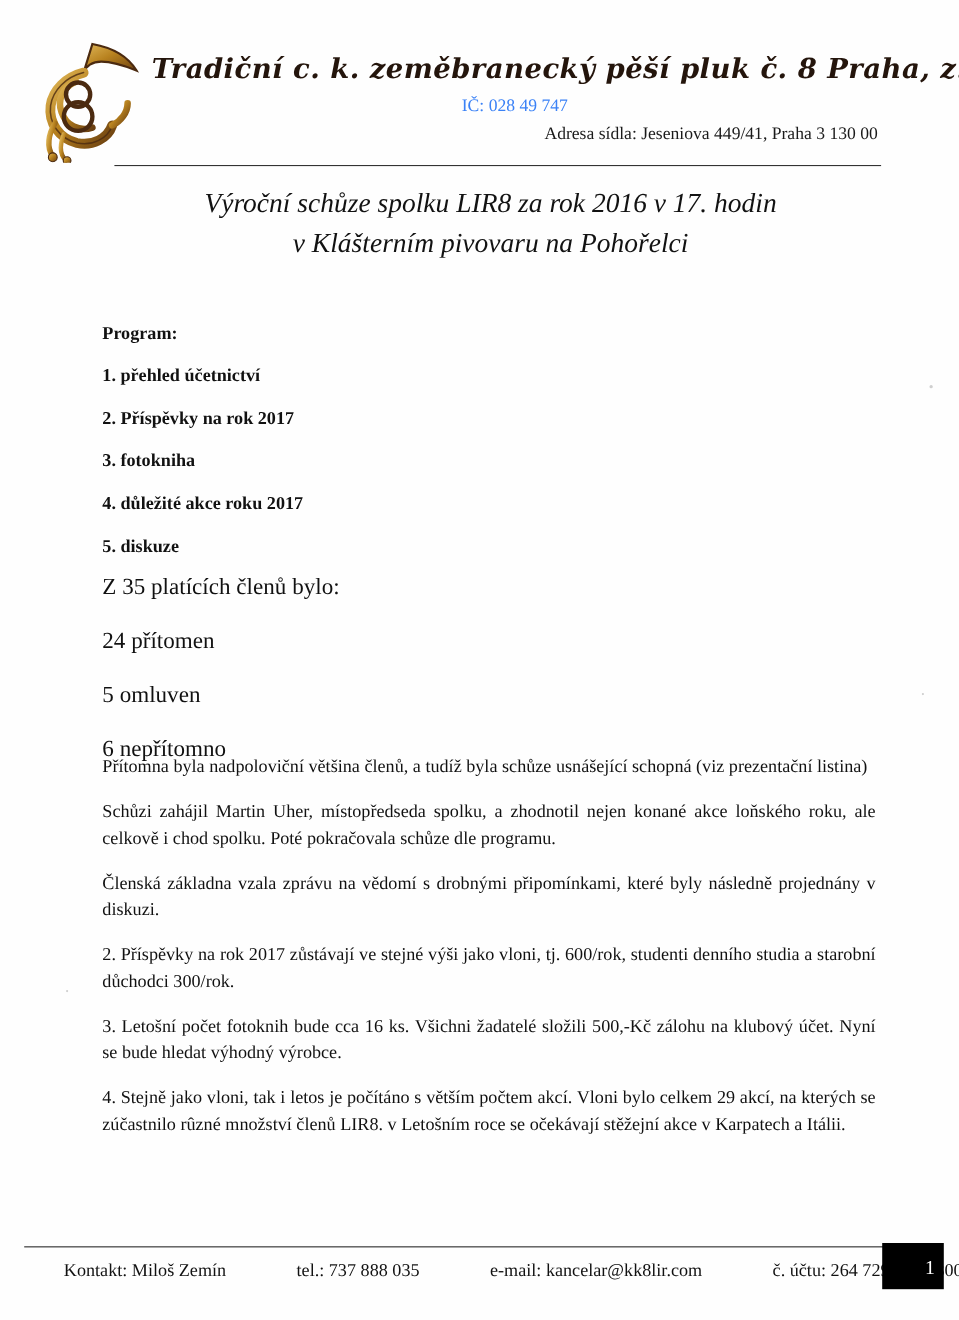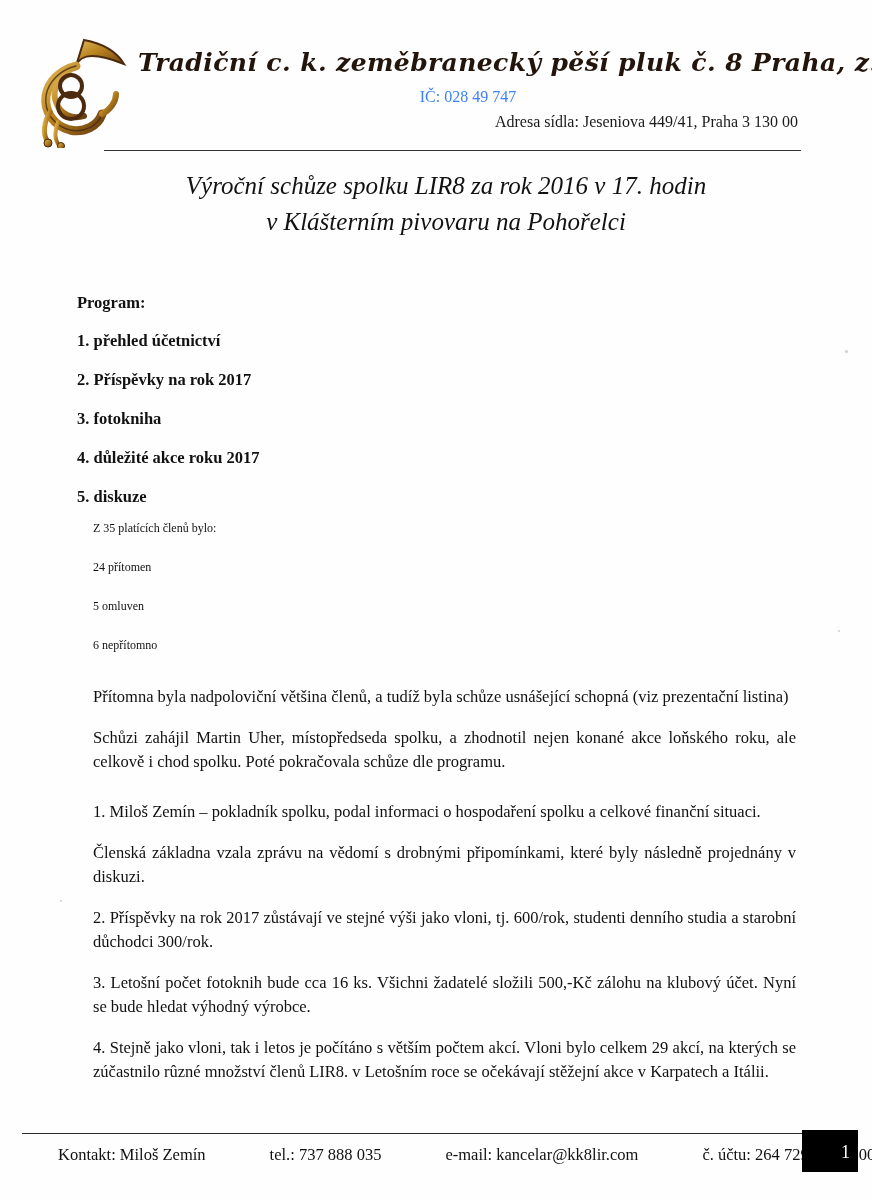--- a/index.html
+++ b/index.html
@@ -92,21 +92,21 @@
     text-align: center;
     font-size: 25px;
     line-height: 36px;
     color: #121212;
     font-style: italic;
   }
 
   
   .program {
     position: absolute;
-    left: 77px;
+    left: 93px;
     top: 293px;
     width: 620px;
   }
   .program-heading {
     font-size: 16.5px;
     font-weight: bold;
     margin: 0 0 18px 0;
   }
   .program-item {
     font-size: 16.5px;
@@ -115,21 +115,21 @@
   }
 
   
   .attendance {
     position: absolute;
     left: 93px;
     top: 521px;
     width: 620px;
   }
   .attendance div {
-    font-size: 12px;
+    font-size: 21px;
     margin: 0 0 24px 0;
   }
 
   
   .body-text {
     position: absolute;
     left: 93px;
     top: 685px;
     width: 703px;
   }
@@ -249,21 +249,20 @@
   <div class="attendance">
     <div>Z 35 platících členů bylo:</div>
     <div>24 přítomen</div>
     <div>5 omluven</div>
     <div>6 nepřítomno</div>
   </div>
 
   <div class="body-text">
     <p>Přítomna byla nadpoloviční většina členů, a tudíž byla schůze usnášející schopná (viz prezentační listina)</p>
     <p>Schůzi zahájil Martin Uher, místopředseda spolku, a zhodnotil nejen konané akce loňského roku, ale celkově i chod spolku. Poté pokračovala schůze dle programu.</p>
-    <p class="gap-before">1. Miloš Zemín – pokladník spolku, podal informaci o hospodaření spolku a celkové finanční situaci.</p>
     <p>Členská základna vzala zprávu na vědomí s drobnými připomínkami, které byly následně projednány v diskuzi.</p>
     <p>2. Příspěvky na rok 2017 zůstávají ve stejné výši jako vloni, tj. 600/rok, studenti denního studia a starobní důchodci 300/rok.</p>
     <p>3. Letošní počet fotoknih bude cca 16 ks. Všichni žadatelé složili 500,-Kč zálohu na klubový účet. Nyní se bude hledat výhodný výrobce.</p>
     <p>4. Stejně jako vloni, tak i letos je počítáno s větším počtem akcí. Vloni bylo celkem 29 akcí, na kterých se zúčastnilo rûzné množství členů LIR8. v Letošním roce se očekávají stěžejní akce v Karpatech a Itálii.</p>
   </div>
 
   <div class="hr-bottom"></div>
   <div class="footer">
     <span>Kontakt: Miloš Zemín</span>
     <span>tel.: 737 888 035</span>

